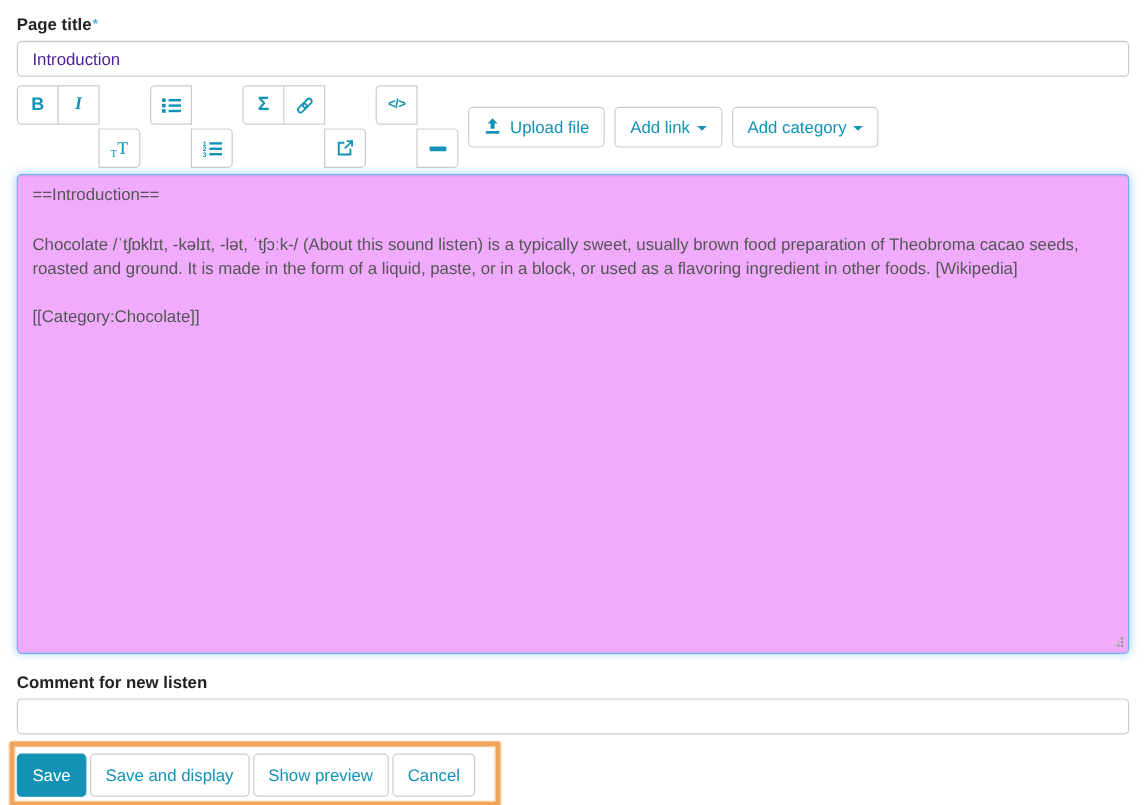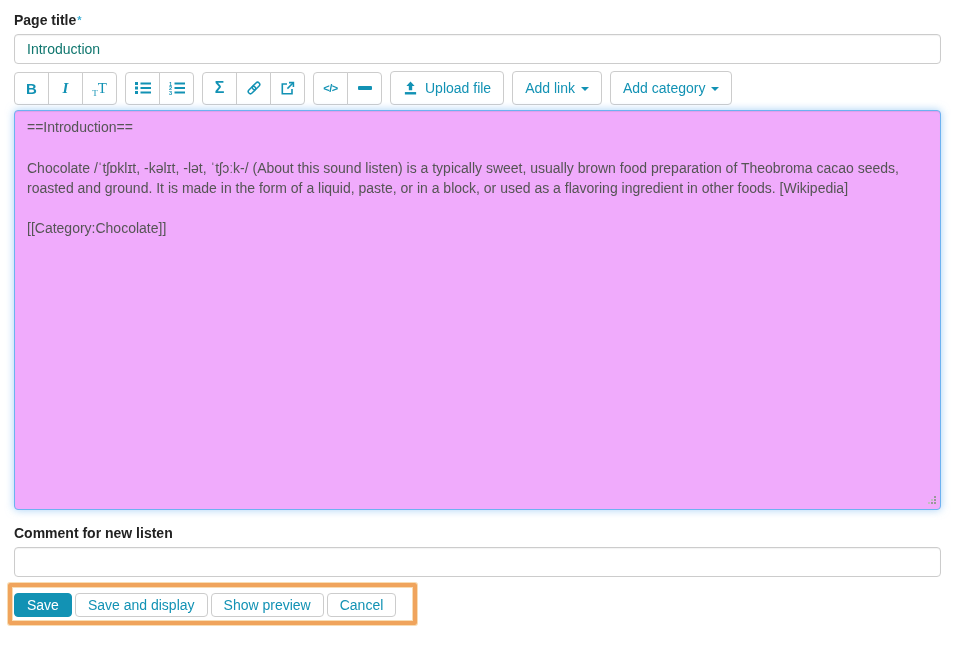--- a/index.html
+++ b/index.html
@@ -11,38 +11,38 @@
   .container { width:955px; padding:12px 14px 0 14px; }
 
   .form-label {
     display:block; font-weight:700; color:#222; font-size:14px;
     line-height:17px; margin:0 0 5px 0;
   }
   .req { color:#3fb0d5; font-size:11px; vertical-align:top; margin-left:1px; }
 
   .text-input {
     display:block; width:100%; height:30px; padding:5px 12px;
-    font-size:14px; color:#0f766e; font-family:inherit;
+    font-size:14px; color:#4c1d95; font-family:inherit;
     border:1px solid #ccc; border-radius:4px; background:#fff;
     box-shadow:inset 0 1px 1px rgba(0,0,0,.05); outline:none;
   }
   .field-title { margin-bottom:5px; }
 
   
   .toolbar { display:flex; align-items:center; gap:8px; margin:7px 0 5px 0; }
   .btn-group { display:inline-flex; }
   .tb-btn {
     display:inline-flex; align-items:center; justify-content:center;
     height:33px; min-width:35px; padding:0 8px; background:#fff;
     border:1px solid #ccc; color:#1292b4; cursor:pointer; font-family:inherit;
     font-size:14px; line-height:1;
   }
   .btn-group .tb-btn + .tb-btn { margin-left:-1px; }
   .btn-group .tb-btn:first-child { border-radius:4px 0 0 4px; }
-  .btn-group .tb-btn:last-child { border-radius:0 4px 4px 0; }
+  .btn-group .tb-btn:last-child { border-radius:0 4px 4px 0;margin-top:36px; }
   .tb-btn.single { border-radius:4px; padding:16px 12px; }
   .tb-btn svg { display:block; }
 
   .glyph-b { font-weight:700; font-size:15px; }
   .glyph-i { font-style:italic; font-family:"Liberation Serif", serif; font-size:15px; font-weight:600; }
   .glyph-sigma { font-weight:700; font-size:16px; }
   .glyph-code { font-weight:700; font-size:11px; letter-spacing:-0.5px; }
   .tt-small { font-family:"Liberation Serif", serif; font-size:9px; position:relative; top:3px; }
   .tt-big   { font-family:"Liberation Serif", serif; font-size:15px; }
   .hr-bar { display:inline-block; width:14px; height:4px; background:currentColor; border-radius:1px; }
@@ -72,21 +72,21 @@
 
   
   .annotation {
     display:inline-block; margin-left:-6px; border:4px solid #f0a45c;
     border-radius:2px; padding:6px 14px 4px 2px;
     box-shadow:0 0 0 1px #f8ddb4, inset 0 0 0 1px #f8ddb4;
   }
   .action-row { display:flex; }
   .action-btn {
     display:inline-flex; align-items:center; justify-content:center;
-    height:24px; padding:0 12px; margin-right:3px; background:#fff;
+    height:36px; padding:0 12px; margin-right:3px; background:#fff;
     border:1px solid #ccc; border-radius:4px; color:#1292b4;
     font-size:14px; font-family:inherit; cursor:pointer; line-height:1;
   }
   .action-btn.primary { background:#1292b4; border-color:#1292b4; color:#fff; }
 </style>
 </head>
 <body>
 
 <div class="container">
 

